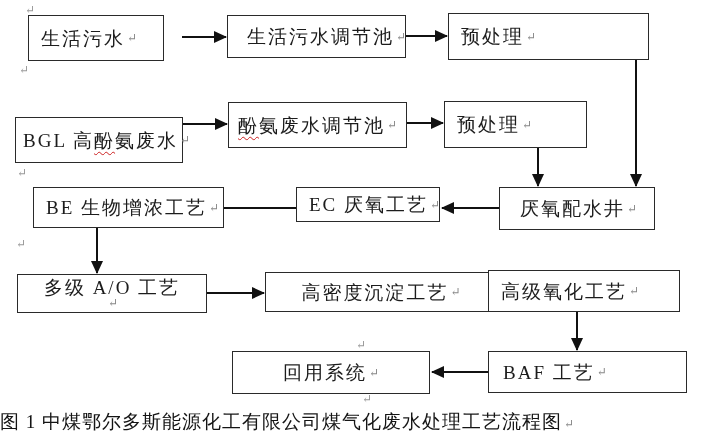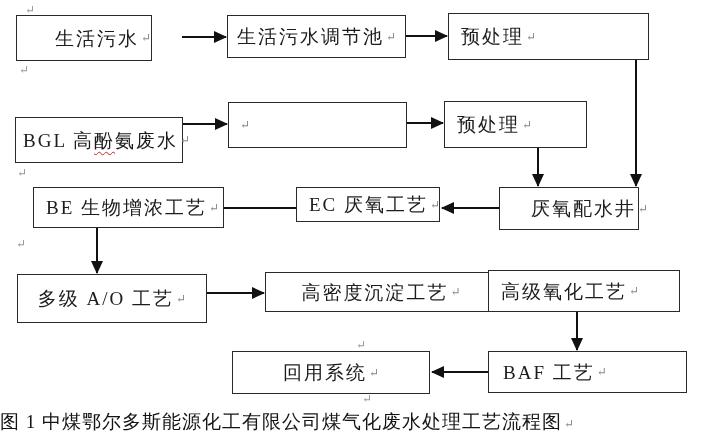--- a/index.html
+++ b/index.html
@@ -76,59 +76,60 @@
     <line x1="636" y1="60" x2="636" y2="186" marker-end="url(#ah)"></line>
     <line x1="499" y1="208" x2="442" y2="208" marker-end="url(#ah)"></line>
     <line x1="296" y1="208" x2="210" y2="208" marker-end="url(#ah)"></line>
     <line x1="97" y1="228" x2="97" y2="273" marker-end="url(#ah)"></line>
     <line x1="207" y1="293" x2="264" y2="293" marker-end="url(#ah)"></line>
     <line x1="457" y1="292" x2="487" y2="292" marker-end="url(#ah)"></line>
     <line x1="577" y1="308" x2="577" y2="350" marker-end="url(#ah)"></line>
     <line x1="488" y1="372" x2="432" y2="372" marker-end="url(#ah)"></line>
   </svg>
 
-  <div class="node pad" style="left:16px;top:15px;width:136px;height:46px;justify-content:flex-end;">
+  <div class="node pad" style="left:28px;top:15px;width:136px;height:46px;">
     <span>生活污水</span>
       <span class="pilcrow">↵</span>
   </div>
-  <div class="node pad" style="left:227px;top:15px;width:179px;height:43px;padding-left:9px;">
+  <div class="node pad" style="left:227px;top:15px;width:179px;height:43px;padding-left:19px;">
     <span>生活污水调节池</span>
       <span class="pilcrow">↵</span>
   </div>
   <div class="node pad" style="left:448px;top:13px;width:201px;height:47px;">
     <span>预处理</span>
       <span class="pilcrow">↵</span>
   </div>
 
   <div class="node pad" style="left:15px;top:117px;width:168px;height:46px;padding-left:7px;">
     <span><span>BGL 高</span><span class="squiggle">酚</span><span>氨废水</span></span>
       <span class="pilcrow">↵</span>
   </div>
   <div class="node pad" style="left:228px;top:102px;width:179px;height:46px;padding-left:9px;">
+    <span><span class="squiggle">酚</span><span>氨废水调节池</span></span>
       <span class="pilcrow">↵</span>
   </div>
   <div class="node pad" style="left:444px;top:101px;width:143px;height:47px;">
     <span>预处理</span>
       <span class="pilcrow">↵</span>
   </div>
 
   <div class="node pad" style="left:17px;top:187px;width:191px;height:41px;margin-left:16px;">
     <span>BE 生物增浓工艺</span>
       <span class="pilcrow">↵</span>
   </div>
   <div class="node pad" style="left:296px;top:187px;width:144px;height:35px;">
     <span>EC 厌氧工艺</span>
       <span class="pilcrow">↵</span>
   </div>
-  <div class="node pad" style="left:499px;top:187px;width:140px;height:43px;padding-left:31px;">
+  <div class="node pad" style="left:499px;top:187px;width:156px;height:43px;padding-left:20px;">
     <span>厌氧配水井</span>
       <span class="pilcrow">↵</span>
   </div>
 
-  <div class="node center" style="left:17px;top:274px;width:190px;height:49px;">
+  <div class="node center" style="left:17px;top:274px;width:190px;height:39px;flex-direction:column;">
     <span>多级 A/O 工艺</span>
       <span class="pilcrow">↵</span>
   </div>
   <div class="node center" style="left:265px;top:272px;width:232px;height:40px;">
     <span>高密度沉淀工艺</span>
       <span class="pilcrow">↵</span>
   </div>
   <div class="node pad" style="left:488px;top:270px;width:192px;height:42px;">
     <span>高级氧化工艺</span>
       <span class="pilcrow">↵</span>

